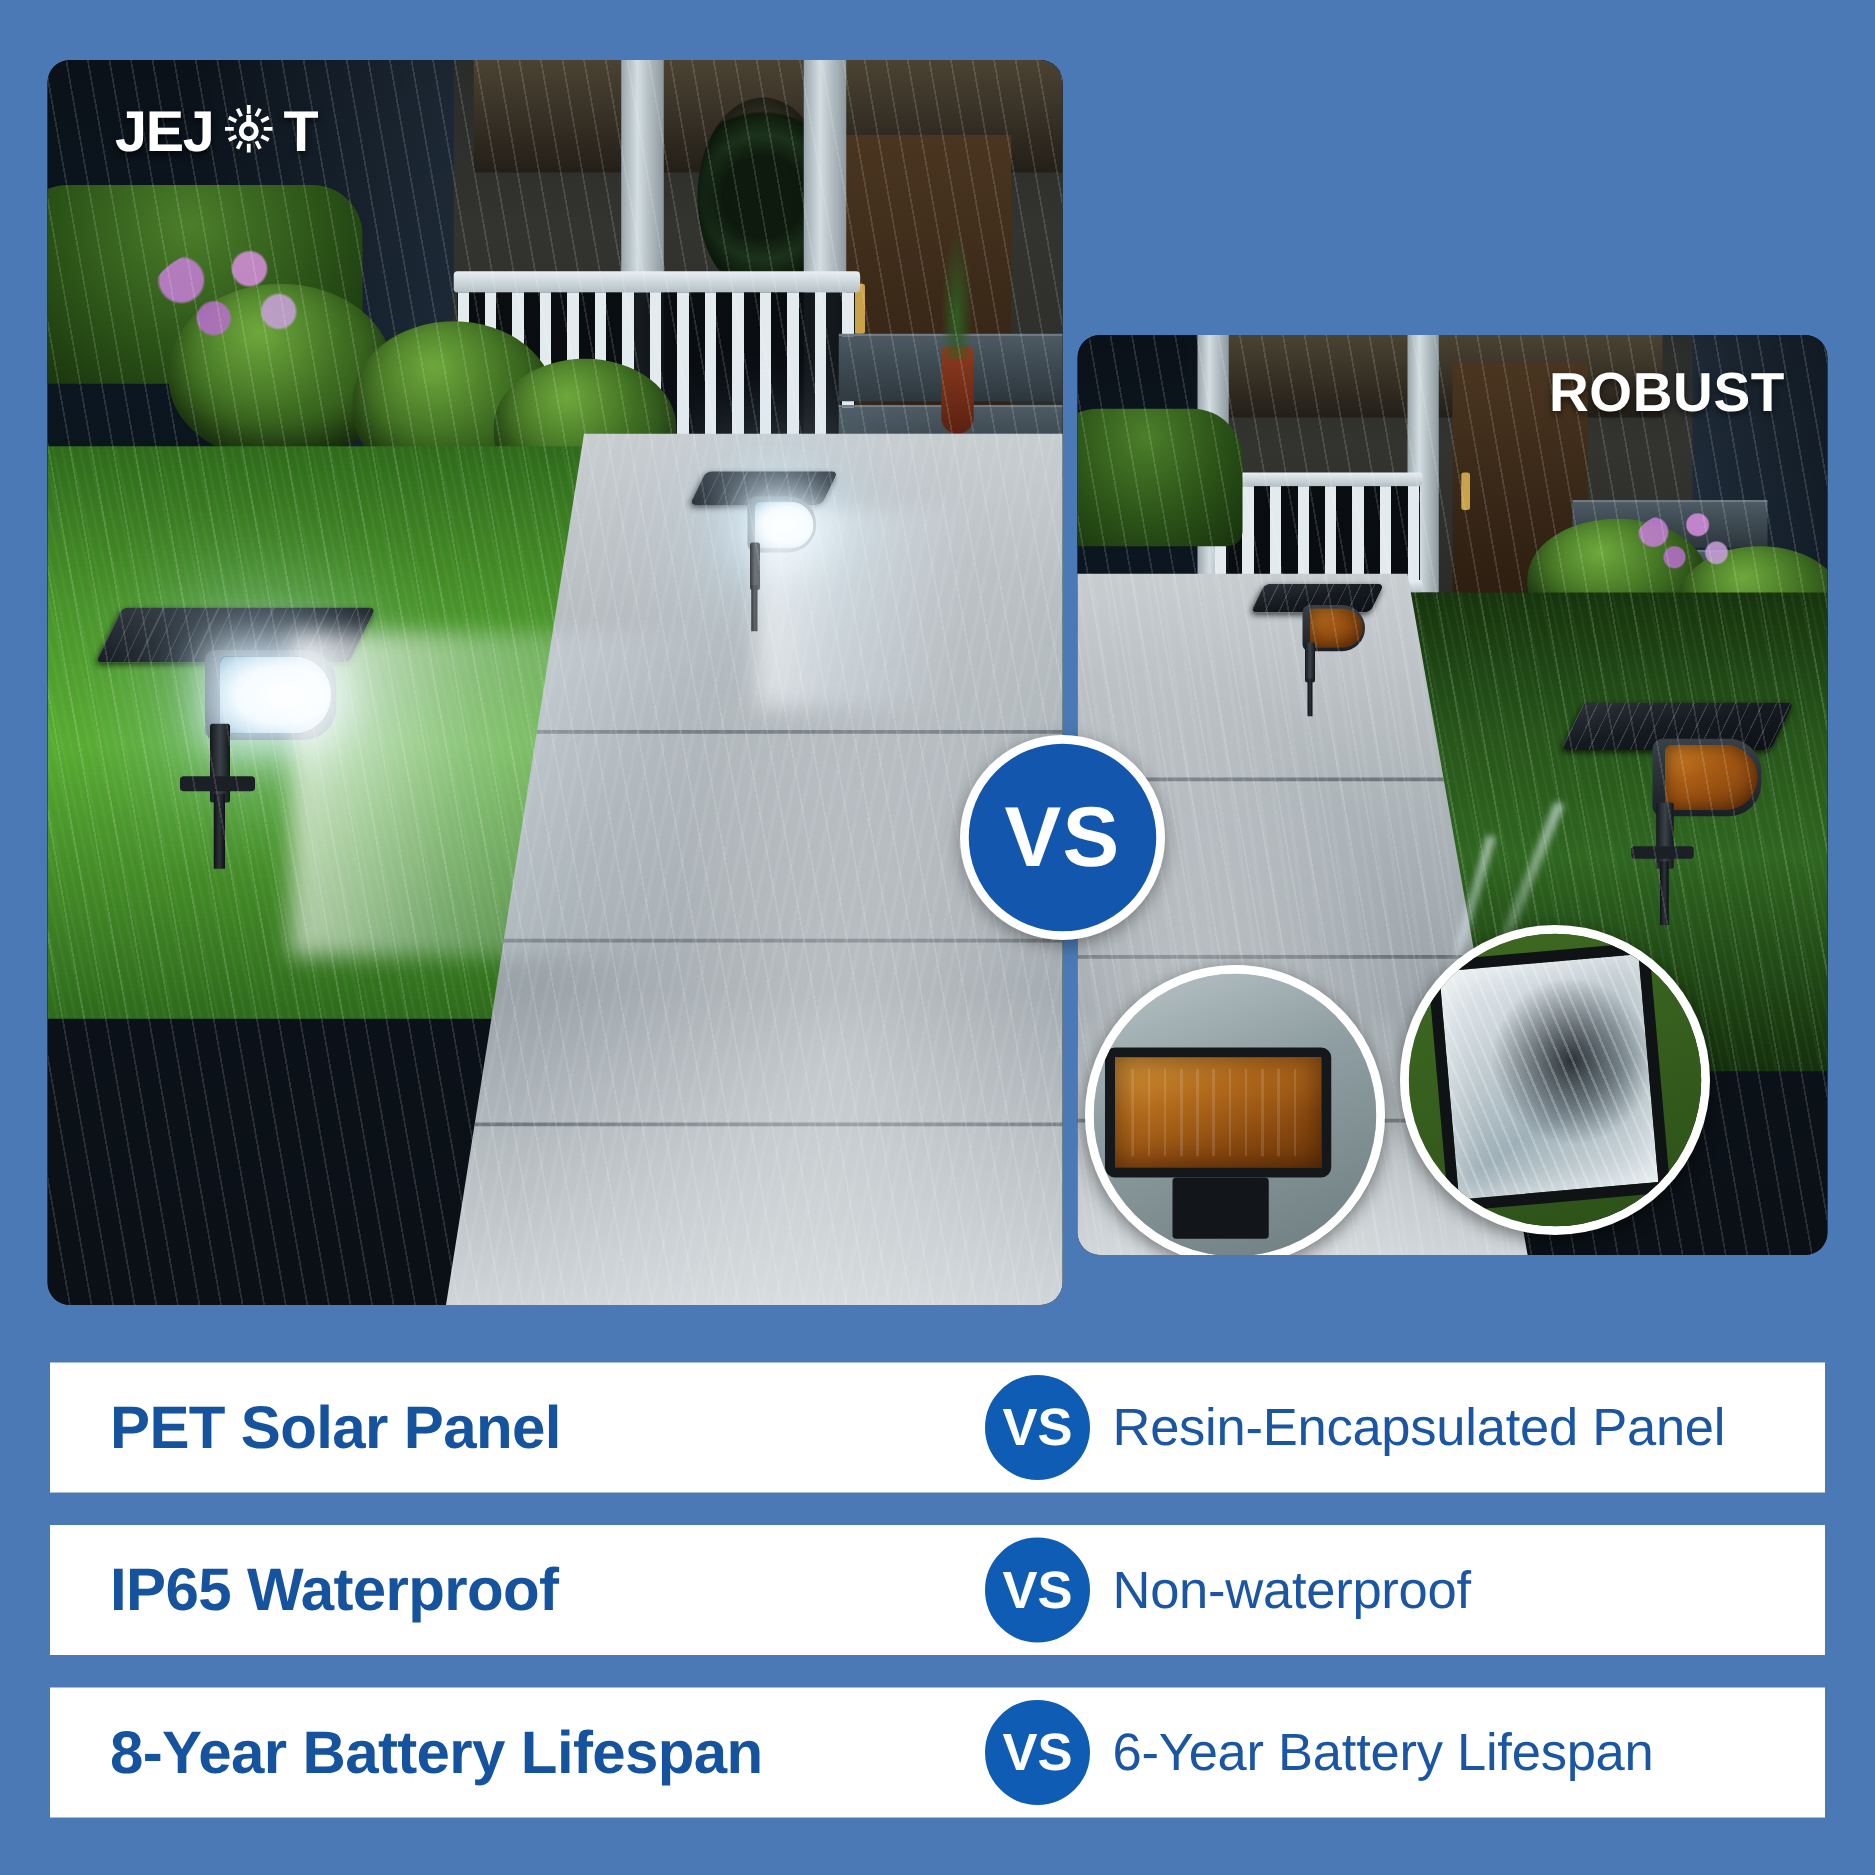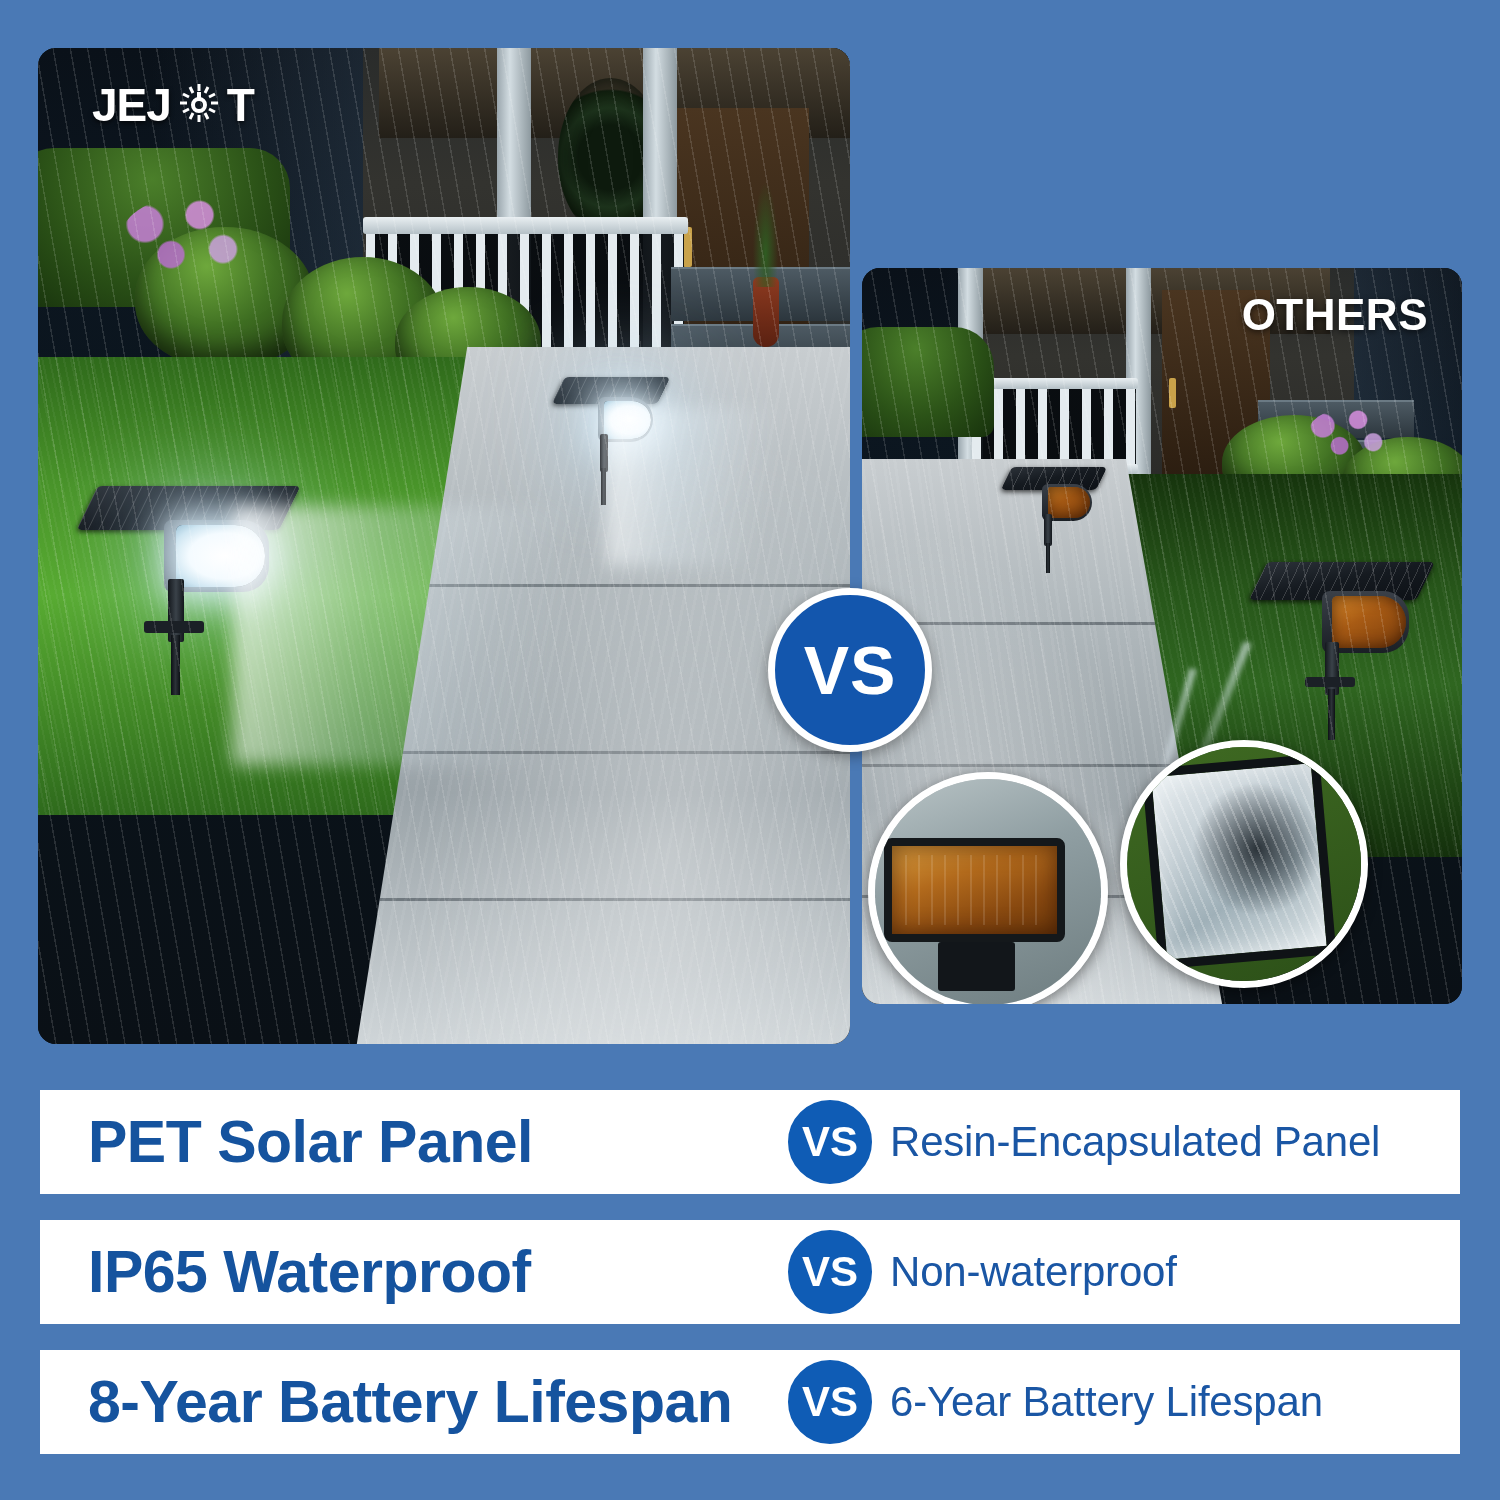--- a/index.html
+++ b/index.html
@@ -280,21 +280,21 @@
     margin-bottom:26px;
     background:#ffffff;
     display:flex; align-items:center;
   }
   .cmp-row:last-child { margin-bottom:0; }
   .cmp-left {
     flex:0 0 740px;
     padding-left:48px;
     color:#15539e;
     font-weight:bold;
-    font-size:59px;
+    font-size:48px;
     letter-spacing:-.5px;
     white-space:nowrap;
   }
   .cmp-vs {
     position:absolute;
     left:744px; top:50%;
     transform:translateY(-50%);
     width:92px; height:92px;
     border-radius:50%;
     background:#0f5cb5;
@@ -461,21 +461,21 @@
       <div class="lens"></div>
     <div class="stem"></div>
       <div class="foot"></div>
       <div class="spike"></div>
   </div>
   <div class="beam-ray" style="left:58%; top:50%; width:8px; height:180px; transform:rotate(22deg);"></div>
   <div class="beam-ray" style="left:50%; top:54%; width:7px; height:200px; transform:rotate(16deg);"></div>
 
   <div class="rain"></div>
 
-  <div id="others-label">OTHERS</div>
+  <div id="others-label">ROBUST</div>
 
   <div class="inset" id="inset-rust">
     <div class="inset-bg"></div>
     <div class="fixture"></div>
     <div class="mount"></div>
   </div>
   <div class="inset" id="inset-frost">
     <div class="inset-bg"></div>
     <div class="panel-frost"></div>
   </div>

